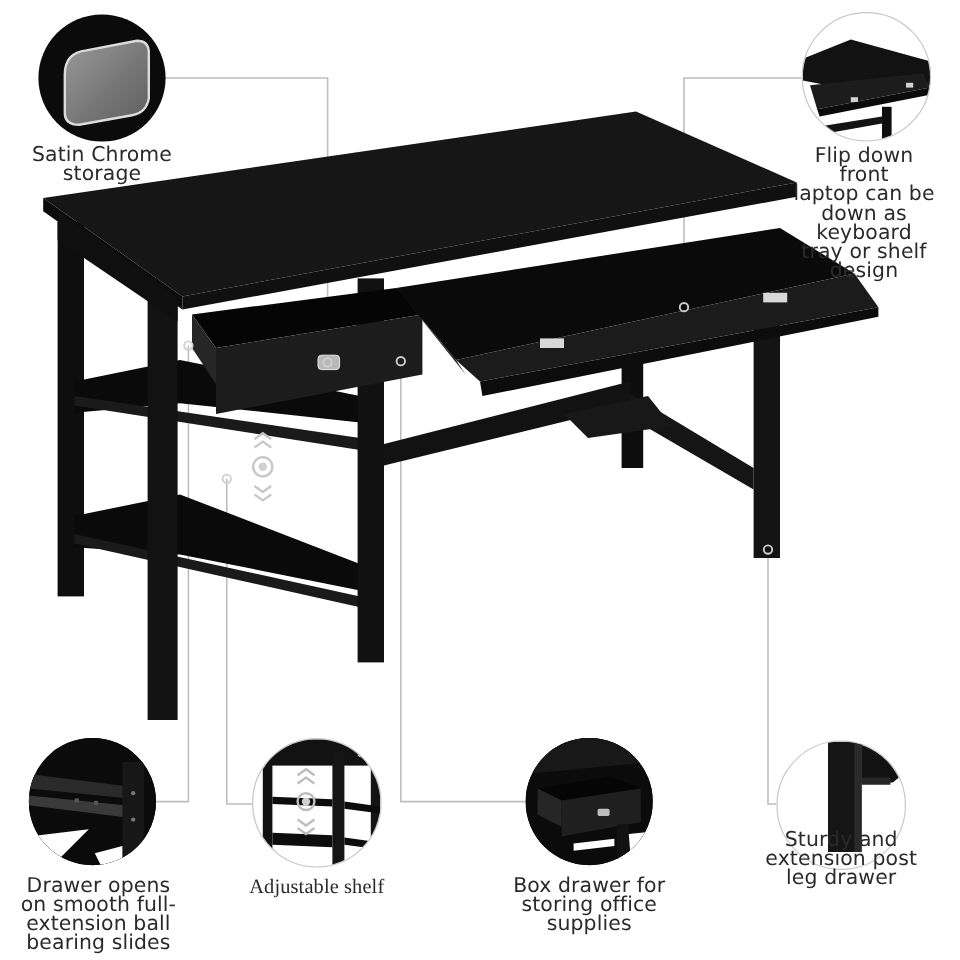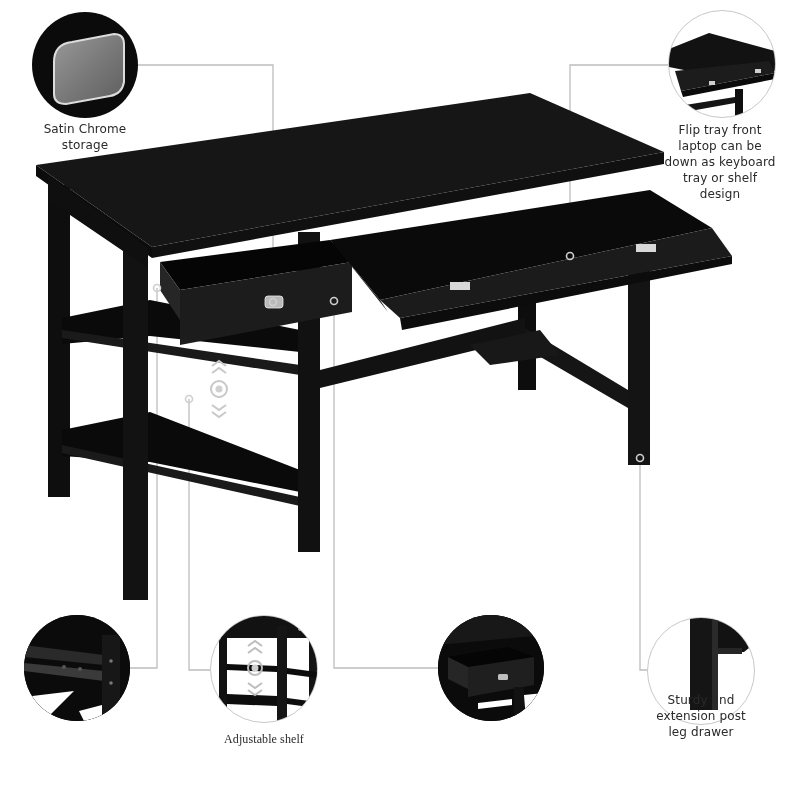--- a/index.html
+++ b/index.html
@@ -1,18 +1,18 @@
 <!DOCTYPE html>
 <html><head>
 <meta charset="utf-8">
 <style>
   html, body { margin:0; padding:0; background:#ffffff; }
   body { width:800px; height:800px; position:relative; overflow:hidden; font-family:"Liberation Sans", sans-serif; }
   .stage { position:absolute; left:0; top:0; width:800px; height:800px; }
-  .caption { position:absolute; text-align:center; color:#2a2a2a; font-size:12px; line-height:16px; font-family:"DejaVu Sans", sans-serif; font-weight:normal; letter-spacing:0.1px; }
+  .caption { position:absolute; text-align:center; color:#2a2a2a; font-size:17px; line-height:16px; font-family:"DejaVu Sans", sans-serif; font-weight:normal; letter-spacing:0.1px; }
   .circle { position:absolute; border-radius:50%; overflow:hidden; }
   .circle.outline { border:1px solid #c8c8c8; background:#ffffff; }
   .circle.filled { background:#0b0b0b; }
   svg { display:block; }
 </style>
 </head>
 <body>
 
 <div class="stage">
 
@@ -115,40 +115,46 @@
       <polygon points="0,38 40,22 106,40 106,60 30,62 0,56" fill="#121212"></polygon>
       <polygon points="6,60 100,50 106,62 12,80" fill="#1c1c1c"></polygon>
       <polygon points="12,80 106,62 106,68 14,86" fill="#0b0b0b"></polygon>
       <rect x="40" y="70" width="6" height="4" fill="#d0d0d0"></rect>
       <rect x="86" y="58" width="6" height="4" fill="#d0d0d0"></rect>
       <rect x="66" y="78" width="8" height="30" fill="#0e0e0e"></rect>
       <polygon points="10,95 66,86 66,92 10,102" fill="#141414"></polygon>
     </svg>
   </div>
   <div class="caption" style="left:660px;top:122px;width:120px;">
-    <div>Flip tray front</div>
+    <div>Flip down front</div>
     <div>laptop can be</div>
     <div>down as keyboard</div>
     <div>tray or shelf</div>
     <div>design</div>
   </div>
 
   <div class="circle filled" style="left:24px;top:615px;width:106px;height:106px;">
     <svg width="106" height="106">
       <rect x="0" y="0" width="106" height="106" fill="#0b0b0b"></rect>
       <polygon points="0,30 80,40 80,50 0,42" fill="#2a2a2a"></polygon>
       <polygon points="0,48 80,56 80,66 0,56" fill="#3a3a3a"></polygon>
       <circle cx="40" cy="52" r="2" fill="#555"></circle>
       <circle cx="56" cy="54" r="2" fill="#555"></circle>
       <rect x="78" y="20" width="18" height="86" fill="#171717"></rect>
       <circle cx="87" cy="46" r="1.8" fill="#777"></circle>
       <circle cx="87" cy="68" r="1.8" fill="#777"></circle>
       <polygon points="0,82 50,76 20,106 0,106" fill="#ffffff"></polygon>
       <polygon points="55,96 78,90 78,106 60,106" fill="#ffffff"></polygon>
     </svg>
+  </div>
+  <div class="caption" style="left:14px;top:730px;width:136px;">
+    <div>Drawer opens</div>
+    <div>on smooth full-</div>
+    <div>extension ball</div>
+    <div>bearing slides</div>
   </div>
 
   <div class="circle outline" style="left:210px;top:615px;width:106px;height:106px;">
     <svg width="106" height="106">
       <rect x="8" y="0" width="98" height="22" fill="#121212"></rect>
       <rect x="8" y="20" width="8" height="86" fill="#111"></rect>
       <rect x="66" y="10" width="10" height="96" fill="#151515"></rect>
       <rect x="98" y="18" width="8" height="88" fill="#141414"></rect>
       <polygon points="16,48 66,50 66,56 16,54" fill="#0c0c0c"></polygon>
       <polygon points="76,52 106,56 106,62 76,58" fill="#0c0c0c"></polygon>
@@ -175,20 +181,25 @@
       <polygon points="0,0 106,0 106,20 0,30" fill="#181818"></polygon>
       <polygon points="10,42 70,32 96,42 30,52" fill="#050505"></polygon>
       <polygon points="10,42 30,52 30,74 10,64" fill="#262626"></polygon>
       <polygon points="30,52 96,42 96,70 30,82" fill="#1f1f1f"></polygon>
       <rect x="60" y="59" width="10" height="6" rx="1.5" fill="#bdbdbd"></rect>
       <rect x="76" y="72" width="10" height="34" fill="#121212"></rect>
       <polygon points="86,80 106,78 106,106 88,106" fill="#ffffff"></polygon>
       <polygon points="40,88 74,84 74,90 40,94" fill="#ffffff"></polygon>
     </svg>
   </div>
+  <div class="caption" style="left:426px;top:730px;width:130px;">
+    <div>Box drawer for</div>
+    <div>storing office</div>
+    <div>supplies</div>
+  </div>
 
   <div class="circle outline" style="left:647px;top:617px;width:106px;height:106px;">
     <svg width="106" height="106">
       <rect x="42" y="0" width="28" height="92" fill="#151515"></rect>
       <rect x="64" y="0" width="6" height="92" fill="#2a2a2a"></rect>
       <polygon points="70,0 106,0 106,26 96,34 70,34" fill="#121212"></polygon>
       <polygon points="70,30 94,30 94,36 70,36" fill="#262626"></polygon>
     </svg>
   </div>
   <div class="caption" style="left:636px;top:692px;width:130px;">

